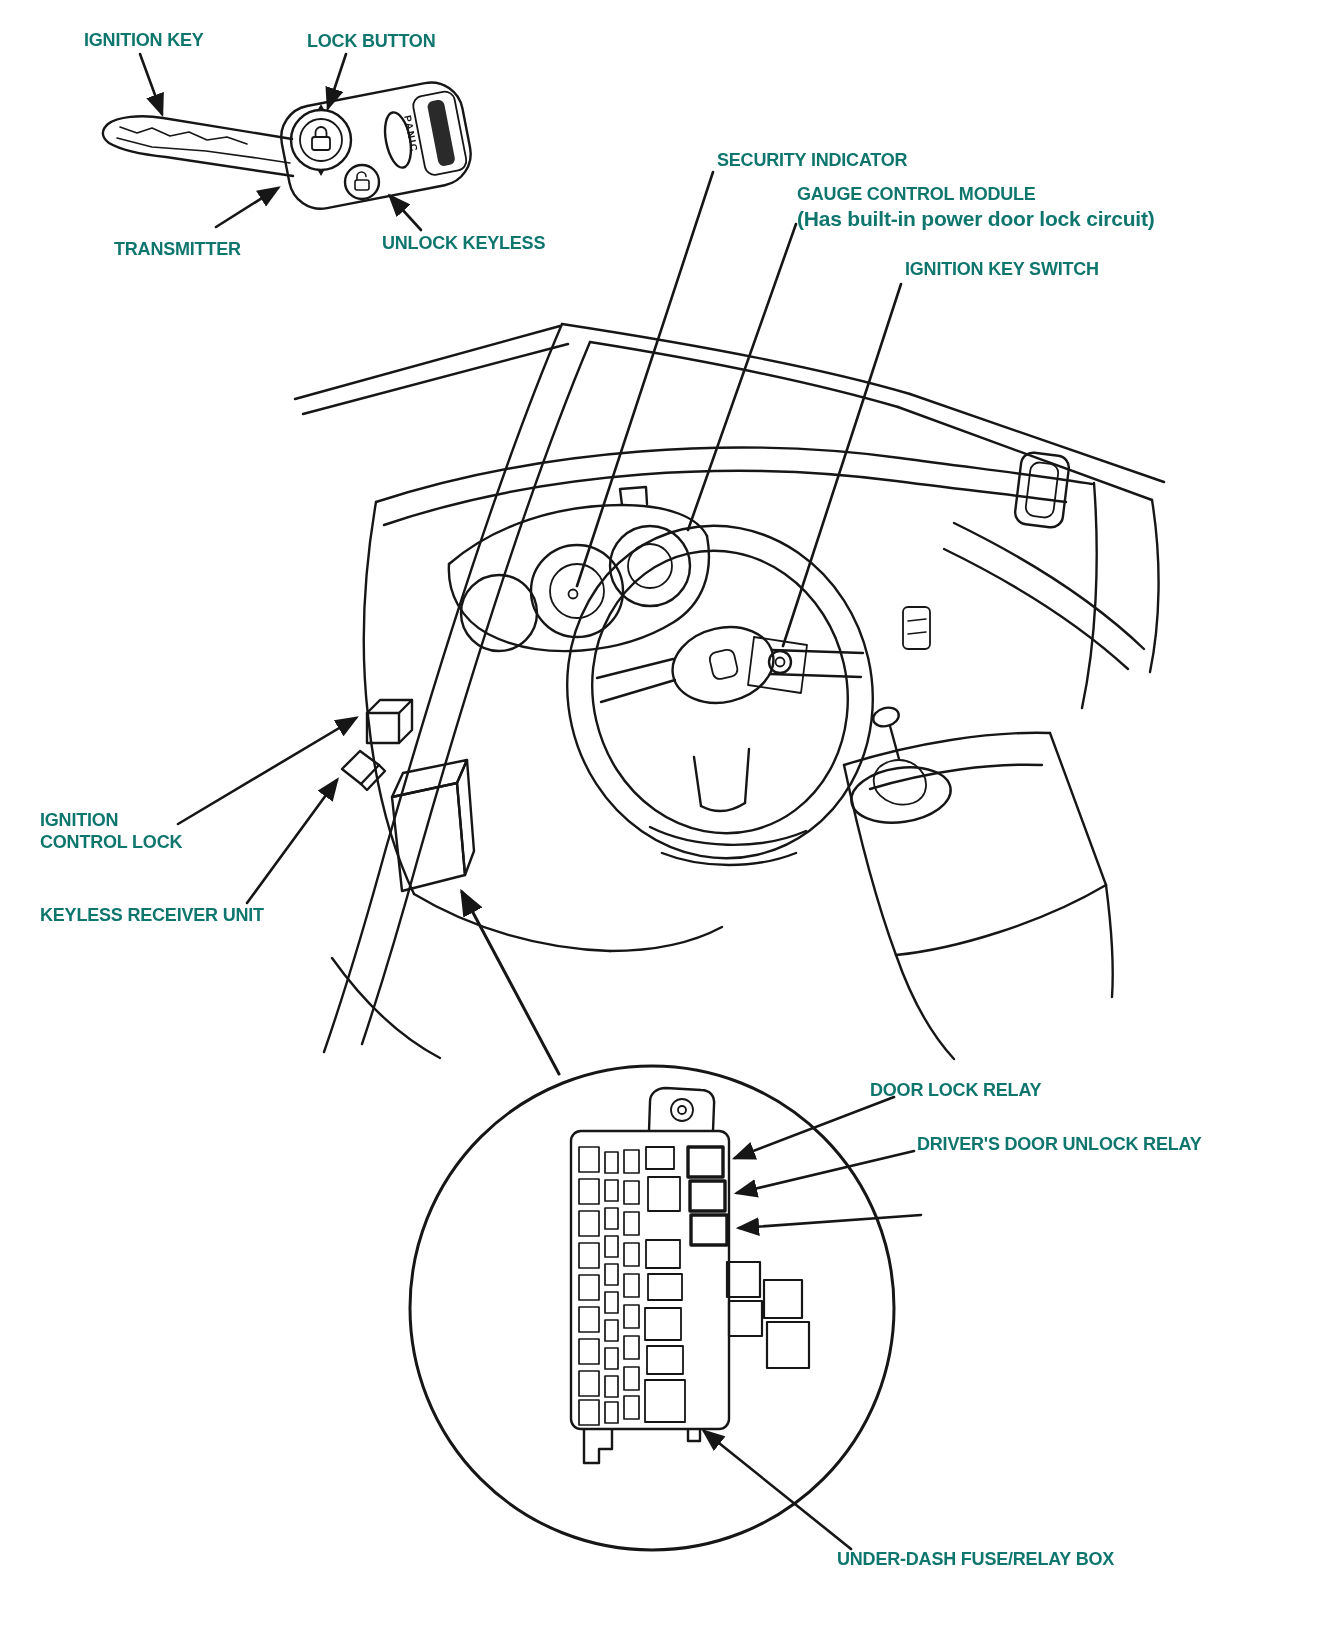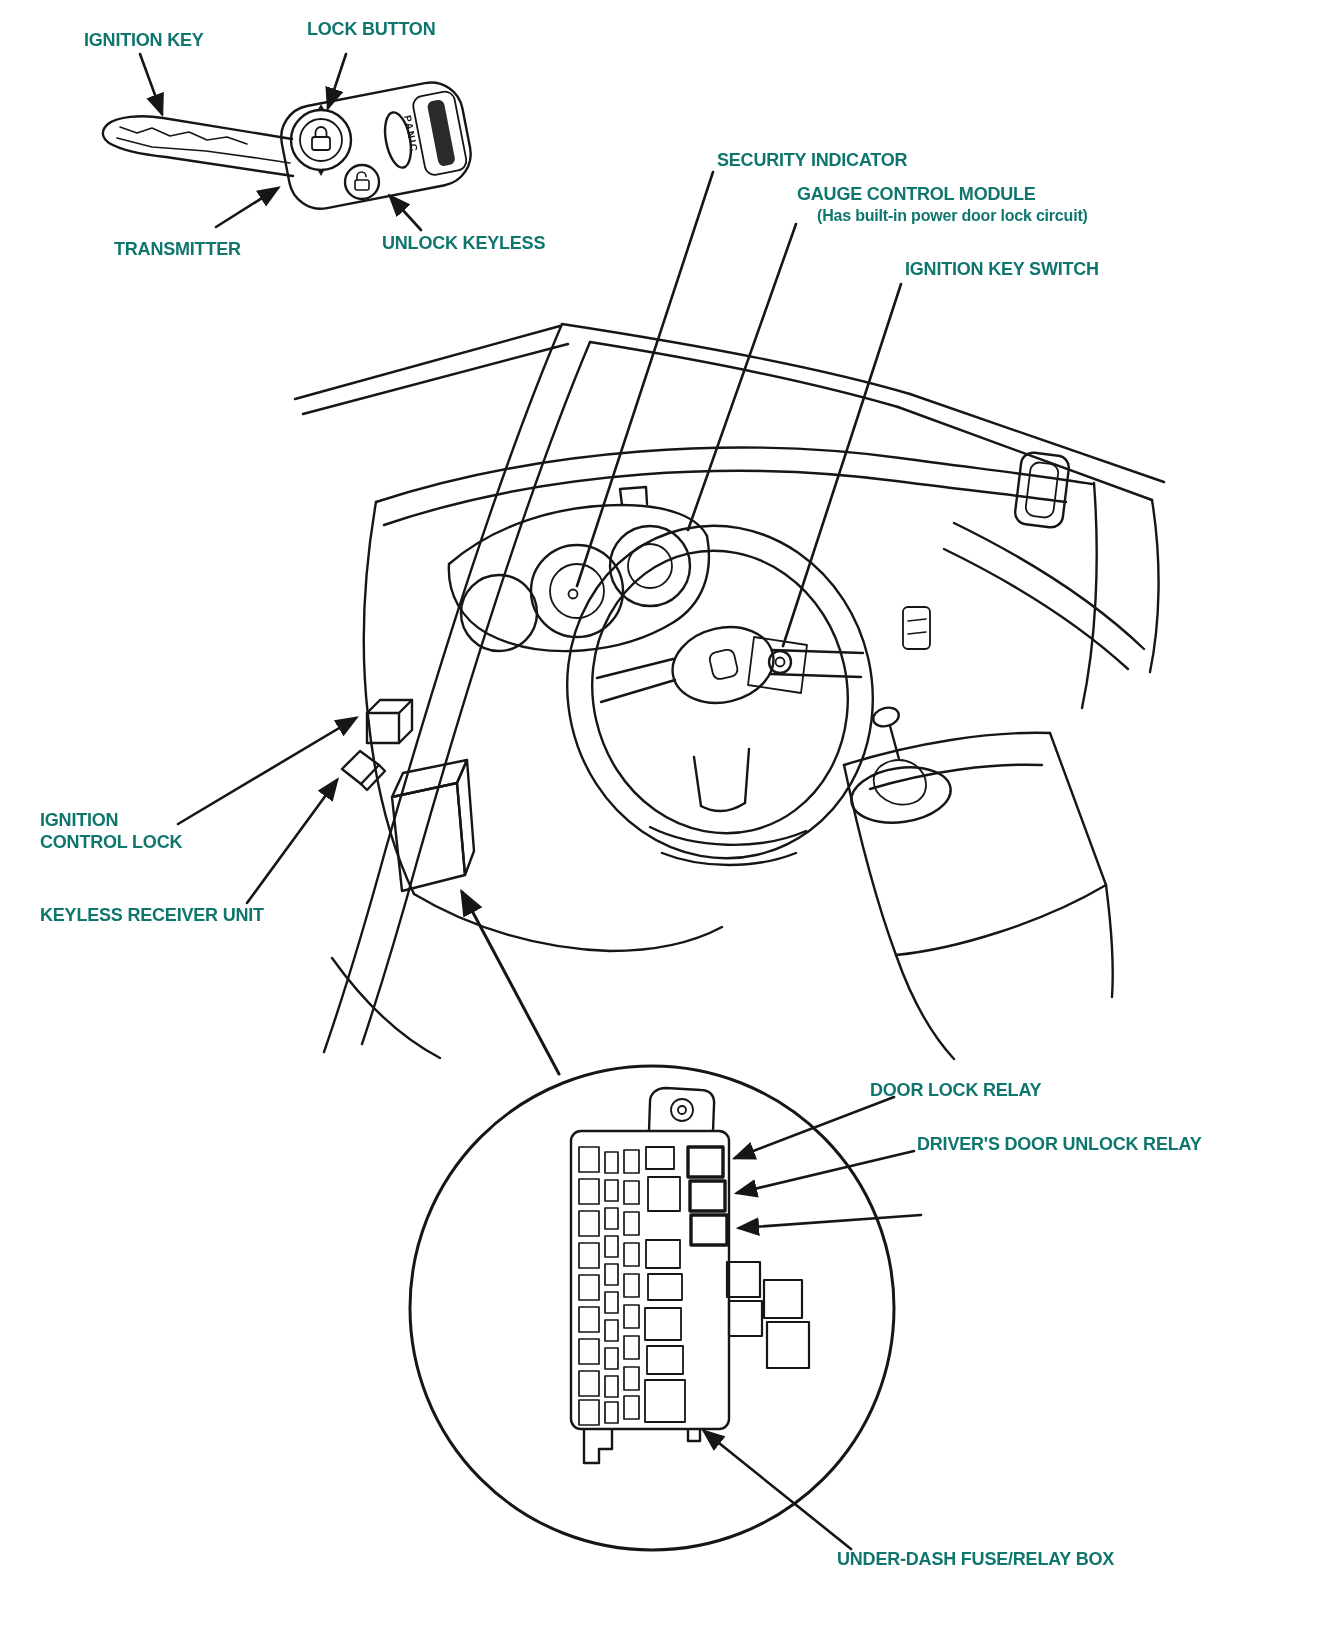--- a/index.html
+++ b/index.html
@@ -8,21 +8,21 @@
   .page {
     position:relative; width:1344px; height:1640px;
     background:#ffffff; overflow:hidden;
   }
   svg.art { position:absolute; left:0; top:0; width:1344px; height:1640px; }
   .lbl {
     position:absolute; color:#0f766e; font-weight:700;
     font-size:18px; line-height:1.2; white-space:nowrap;
     letter-spacing:-0.2px;
   }
-  .lbl .note { font-size:16px;margin-left:20px; }
+  .lbl .note { font-size:21px; }
 </style>
 </head>
 <body>
 
 <div class="page">
 
   <svg class="art" viewBox="0 0 1344 1640">
     <defs>
       <marker id="ah" viewBox="0 0 10 8" refX="8.6" refY="4" markerWidth="9" markerHeight="7.2" orient="auto-start-reverse">
         <path d="M0 0 L10 4 L0 8 Z" fill="#161616"></path>
@@ -244,21 +244,21 @@
       <path d="M 247 903 L 337 780" marker-end="url(#ah)"></path>
       <path d="M 559 1074 L 462 892" marker-end="url(#ah)" stroke-width="3"></path>
       <path d="M 894 1097 L 735 1158" marker-end="url(#ah)"></path>
       <path d="M 914 1151 L 737 1193" marker-end="url(#ah)"></path>
       <path d="M 921 1215 L 739 1228" marker-end="url(#ah)"></path>
       <path d="M 851 1549 L 704 1431" marker-end="url(#ah)"></path>
     </g>
   </svg>
 
   <div class="lbl" style="left:84px;top:30px">IGNITION KEY</div>
-  <div class="lbl" style="left:307px;top:19px">LOCK BUTTON</div>
+  <div class="lbl" style="left:307px;top:31px">LOCK BUTTON</div>
   <div class="lbl" style="left:114px;top:239px">TRANSMITTER</div>
   <div class="lbl" style="left:382px;top:233px">UNLOCK KEYLESS</div>
 
   <div class="lbl" style="left:717px;top:150px">SECURITY INDICATOR</div>
 
   <div class="lbl" style="left:797px;top:184px">
     <div>GAUGE CONTROL MODULE</div>
     <div class="note">(Has built-in power door lock circuit)</div>
   </div>
 

